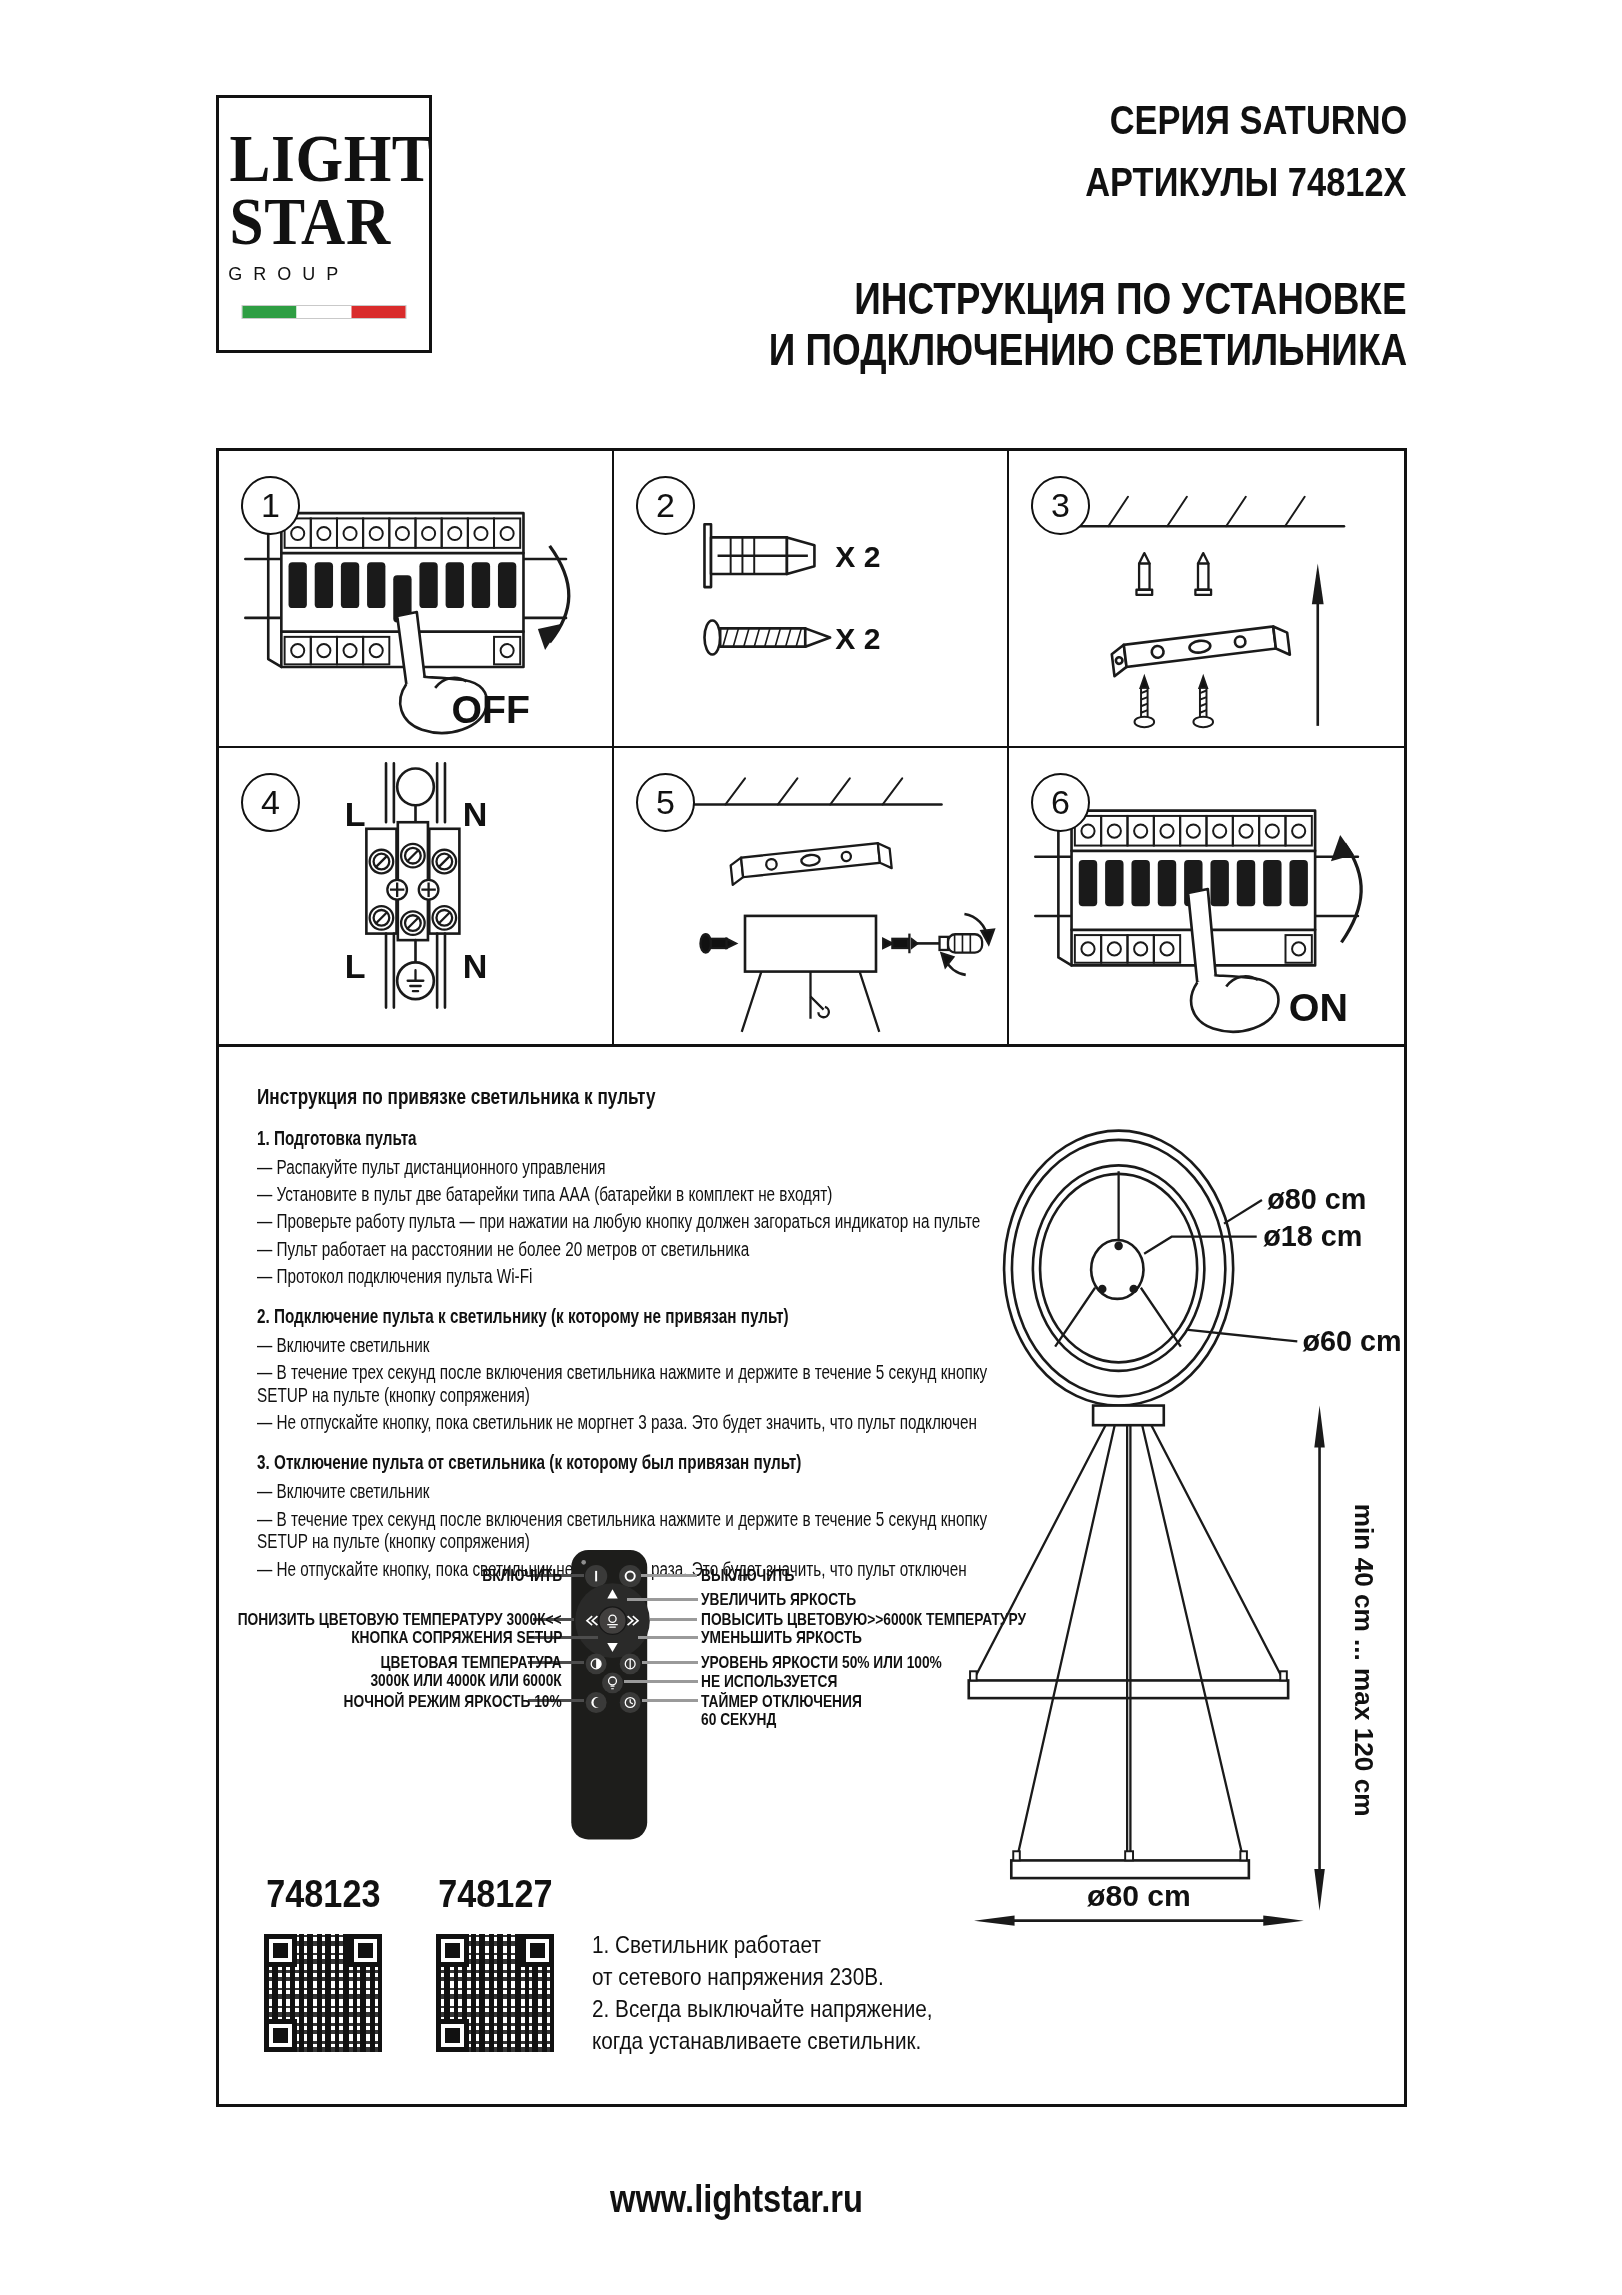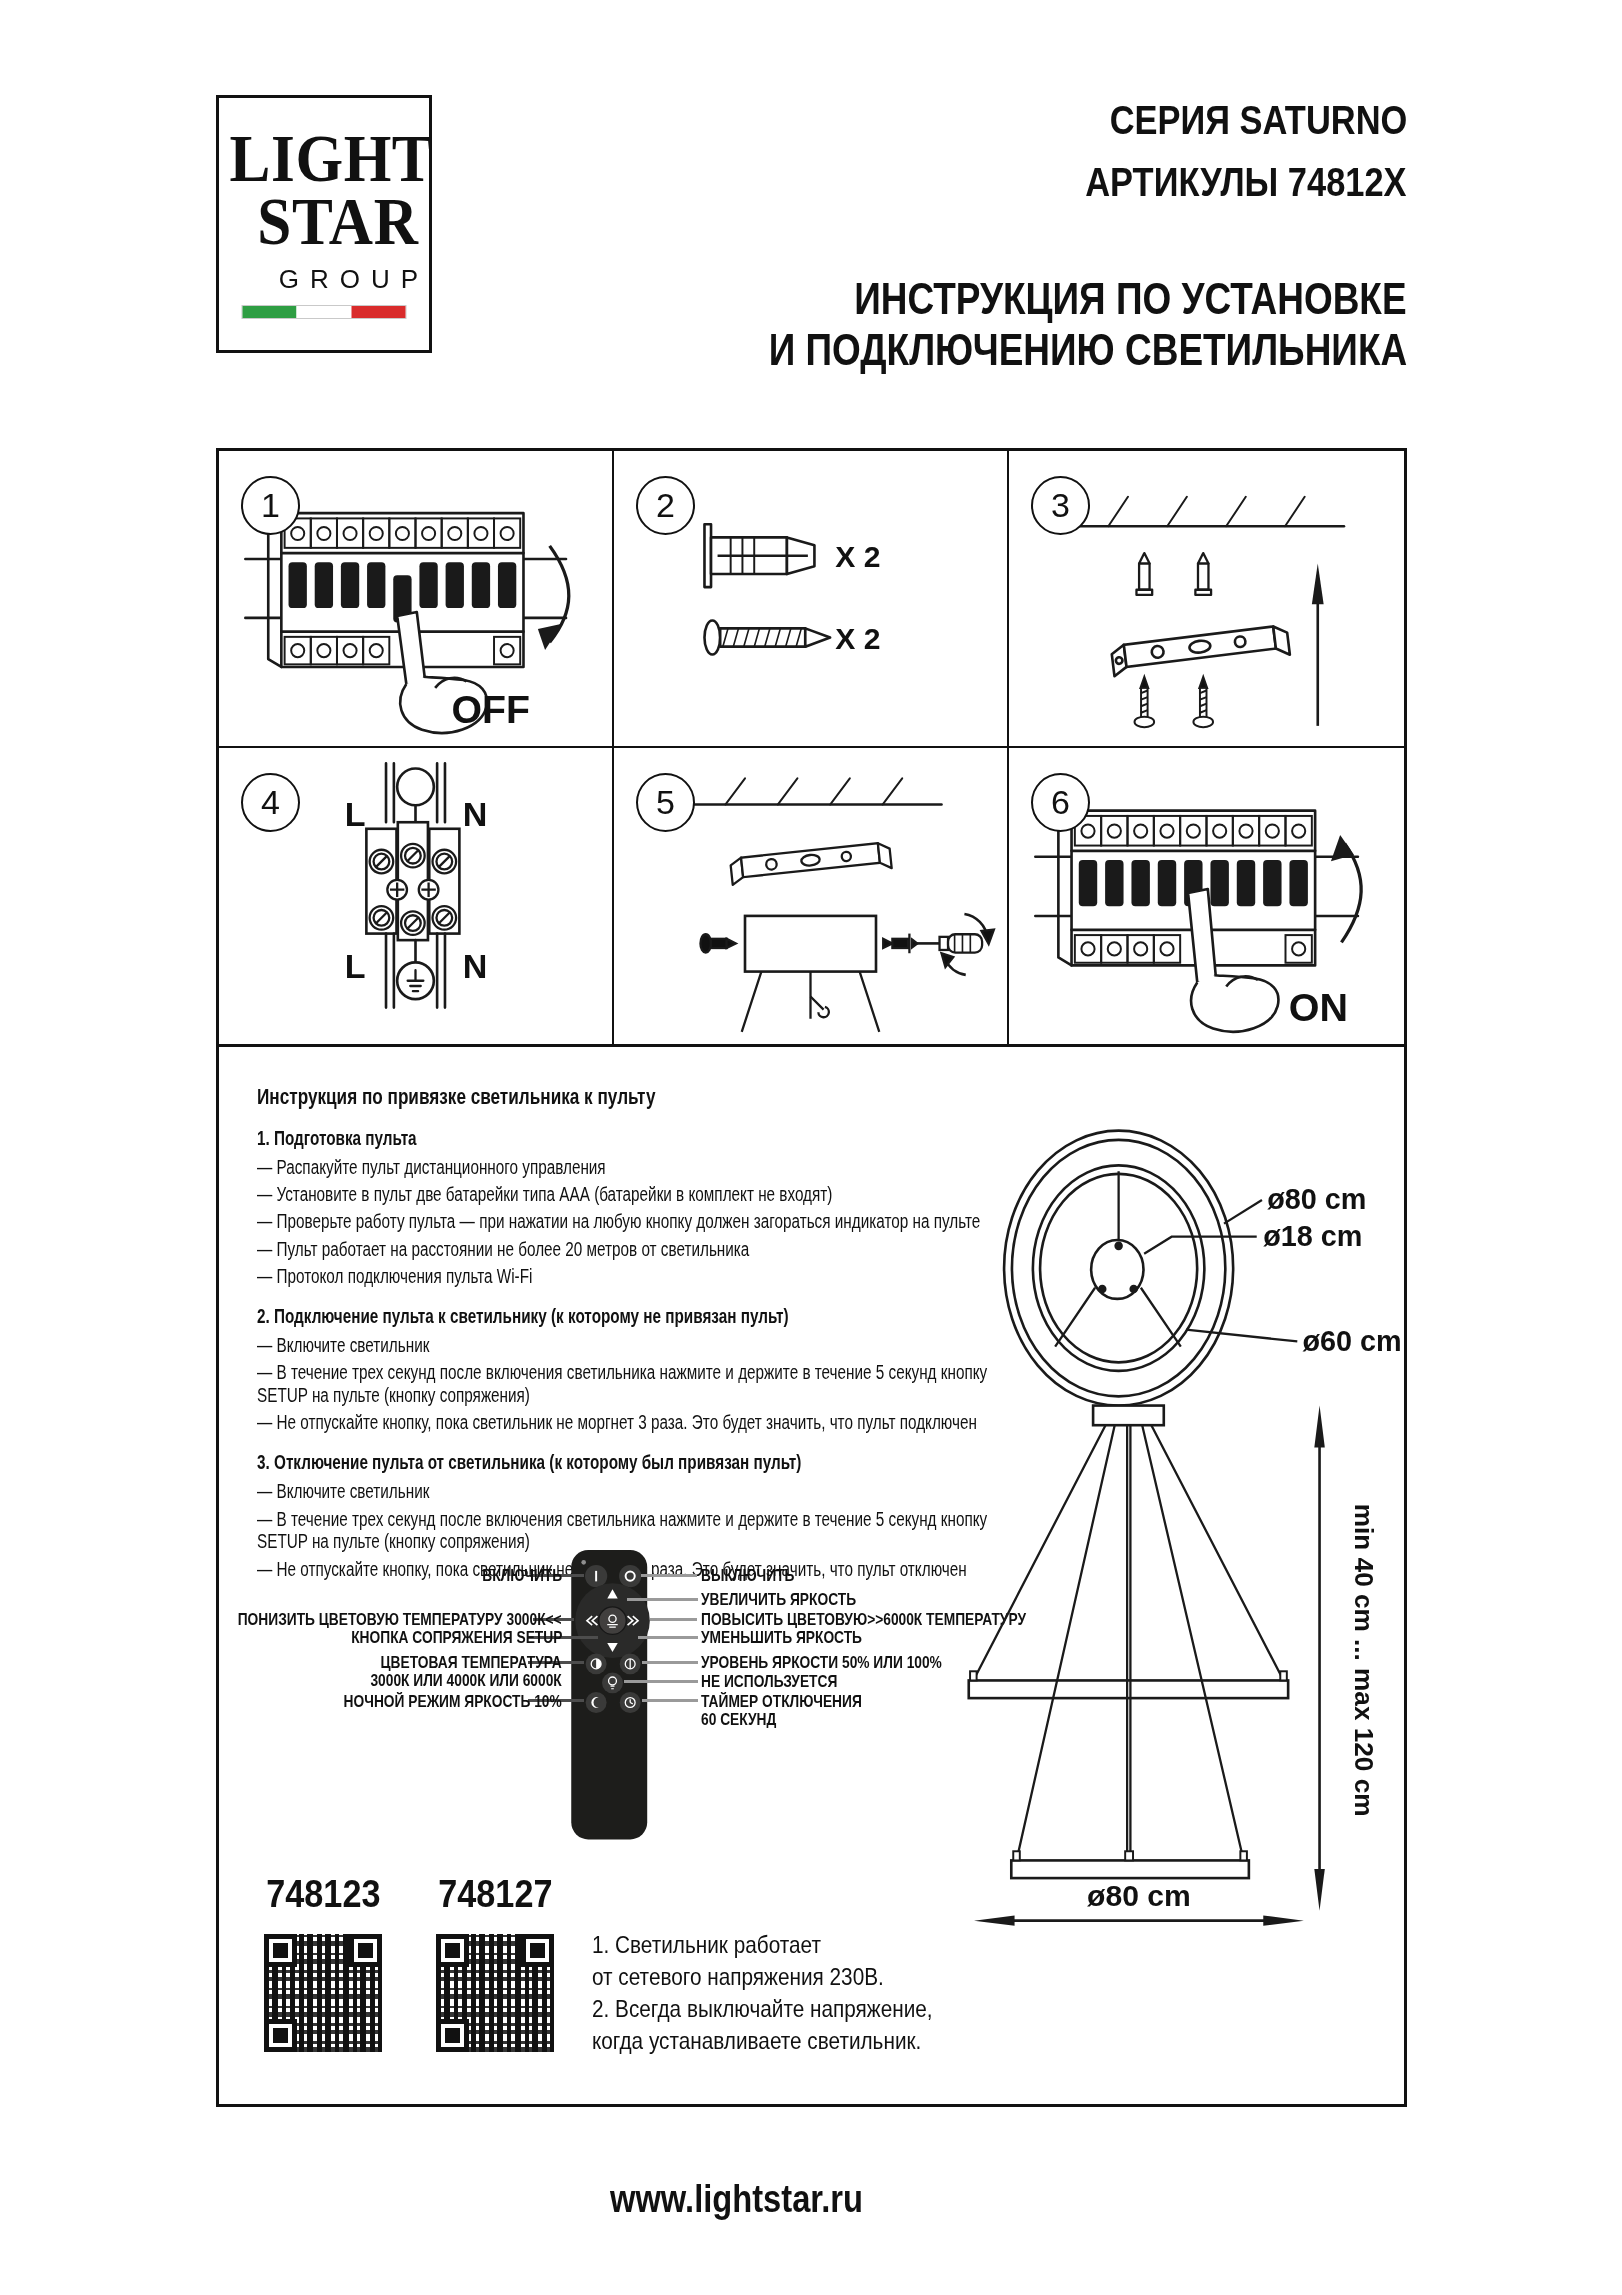--- a/index.html
+++ b/index.html
@@ -1,24 +1,24 @@
 <!DOCTYPE html>
 <html style="--flag-green: #2e9e43; --flag-red: #d92b2b; --leader-gray: #9a9a9a;font-size:10.5px"><head>
 <meta charset="utf-8">
 <style>
   html,body{margin:0;padding:0;background:#e8e8e8;}
   .page{position:relative;width:1623px;height:2295px;background:#fff;color:#111;
         font-family:"Liberation Sans",sans-serif;overflow:hidden;}
   .abs{position:absolute;}
   
-  .logo-box{left:216px;top:95px;width:216px;height:258px;border:3.9px solid #111;box-sizing:border-box;text-align:right;}
+  .logo-box{left:216px;top:95px;width:216px;height:258px;border:3.9px solid #111;box-sizing:border-box;text-align:left;}
   .logo-word{font-family:"Liberation Serif",serif;font-weight:700;font-size:68px;line-height:0.92;
              letter-spacing:0.7px;transform:scaleX(0.9);transform-origin:50% 0;}
   .logo-word.w1{margin-top:29px;}
-  .logo-group{font-size:26px;font-weight:400;letter-spacing:11px;margin-top:11.8px;margin-left:9.2px;}
+  .logo-group{font-size:18px;font-weight:400;letter-spacing:11px;margin-top:11.8px;margin-left:9.2px;}
   .flag{left:50%;transform:translateX(-50%);top:207px;width:165px;height:14.4px;display:flex;border:0.7px solid #c9c9c9;box-sizing:border-box;}
   .flag>div{flex:1;}
   .f-green{background:var(--flag-green,#2e9e43);}
   .f-white{background:#fff;}
   .f-red{background:var(--flag-red,#d92b2b);}
   .hline{white-space:nowrap;font-weight:700;transform-origin:100% 0;transform:scaleX(0.84);right:216px;text-align:right;}
   .h-series{top:97px;font-size:41px;}
   .h-art{top:159px;font-size:41px;}
   .h-t1{top:274px;font-size:44px;}
   .h-t2{top:325px;font-size:44px;}

